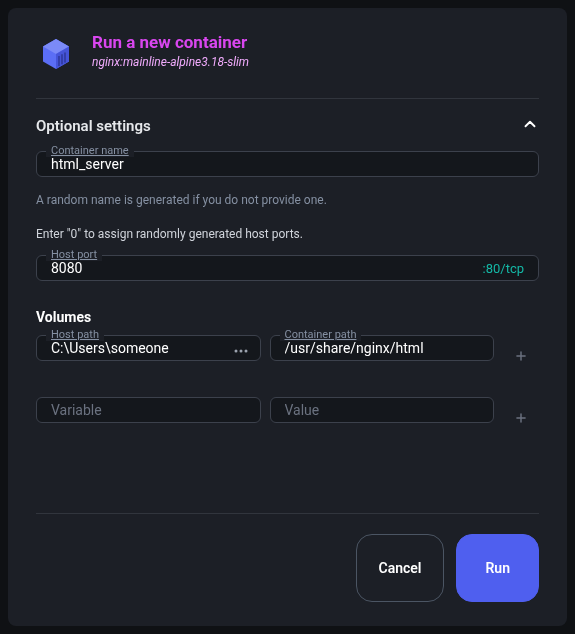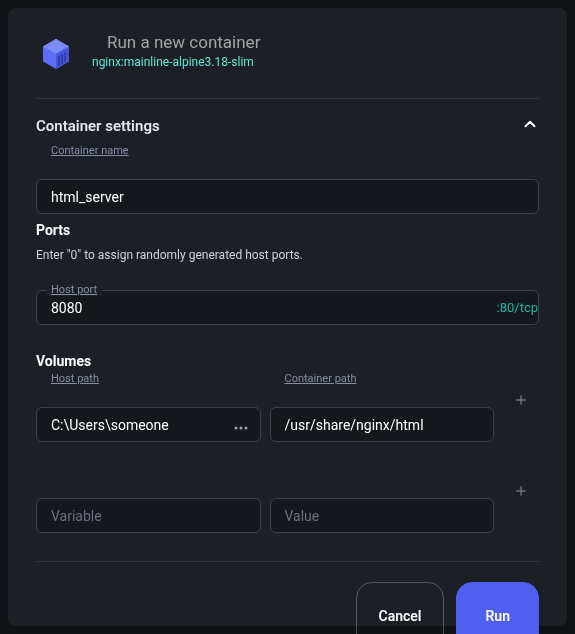--- a/index.html
+++ b/index.html
@@ -31,29 +31,29 @@
       margin-bottom: 24px;
     }
     .container-icon {
       width: 40px;
       height: 40px;
       flex-shrink: 0;
       margin-top: 2px;
     }
     .header-text h1 {
       font-size: 17px;
-      font-weight: 400;
-      color: #a3a3a3;
+      font-weight: 700;
+      color: #d946ef;
       margin-bottom: 3px;
-      margin-left: 15px;
     }
     .header-text .subtitle {
       font-size: 12px;
-      color: #5eead4;
+      color: #f0abfc;
       font-weight: 400;
+      font-style: italic;
     }
     .section-header {
       display: flex;
       justify-content: space-between;
       align-items: center;
       border-top: 1px solid #31353d;
       padding-top: 16px;
       margin-bottom: 14px;
       cursor: pointer;
     }
@@ -79,22 +79,21 @@
       color: #8590a2;
       z-index: 1;
       text-decoration: underline;
     }
     .input-wrap {
       border: 1px solid #3c414c;
       border-radius: 6px;
       background: #14171c;
       display: flex;
       align-items: center;
-      height: 35px;
-      margin-top: 28px;
+      height: 26px;
     }
     .input-wrap input {
       background: transparent;
       border: none;
       outline: none;
       color: #ffffff;
       font-size: 14px;
       padding: 0 14px;
       width: 100%;
       height: 100%;
@@ -114,20 +113,21 @@
       font-weight: 700;
       color: #ffffff;
       margin-bottom: 10px;
     }
     .section-subtitle {
       font-size: 12px;
       color: #d0d4db;
       margin-bottom: 14px;
     }
     .port-row .input-wrap {
+      padding-right: 14px;
     }
     .port-suffix {
       font-size: 13px;
       color: #14b8a6;
       white-space: nowrap;
     }
     .two-col {
       display: flex;
       gap: 9px;
       align-items: flex-start;
@@ -204,37 +204,37 @@
         </g>
       </svg>
     </div>
     <div class="header-text">
       <h1>Run a new container</h1>
       <div class="subtitle">nginx:mainline-alpine3.18-slim</div>
     </div>
   </div>
 
   <div class="section-header">
-    <h2>Container settings</h2>
+    <h2>Optional settings</h2>
     <span class="chevron">
       <svg width="18" height="18" viewBox="0 0 24 24" fill="none" stroke="currentColor" stroke-width="2.5" stroke-linecap="round" stroke-linejoin="round">
           <polyline points="18 15 12 9 6 15"></polyline>
         </svg>
     </span>
   </div>
 
   <div class="field-group">
     <div class="field-label">Container name</div>
     <div class="input-wrap">
       <input type="text" value="html_server" style="">
     </div>
   </div>
+  <div class="helper-text">A random name is generated if you do not provide one.</div>
 
   <div class="section-block">
-    <div class="section-title">Ports</div>
     <div class="section-subtitle">Enter "0" to assign randomly generated host ports.</div>
     <div class="field-group port-row">
       <div class="field-label">Host port</div>
       <div class="input-wrap">
         <input type="text" value="8080" style="">
         <span class="port-suffix">:80/tcp</span>
       </div>
     </div>
   </div>
 

